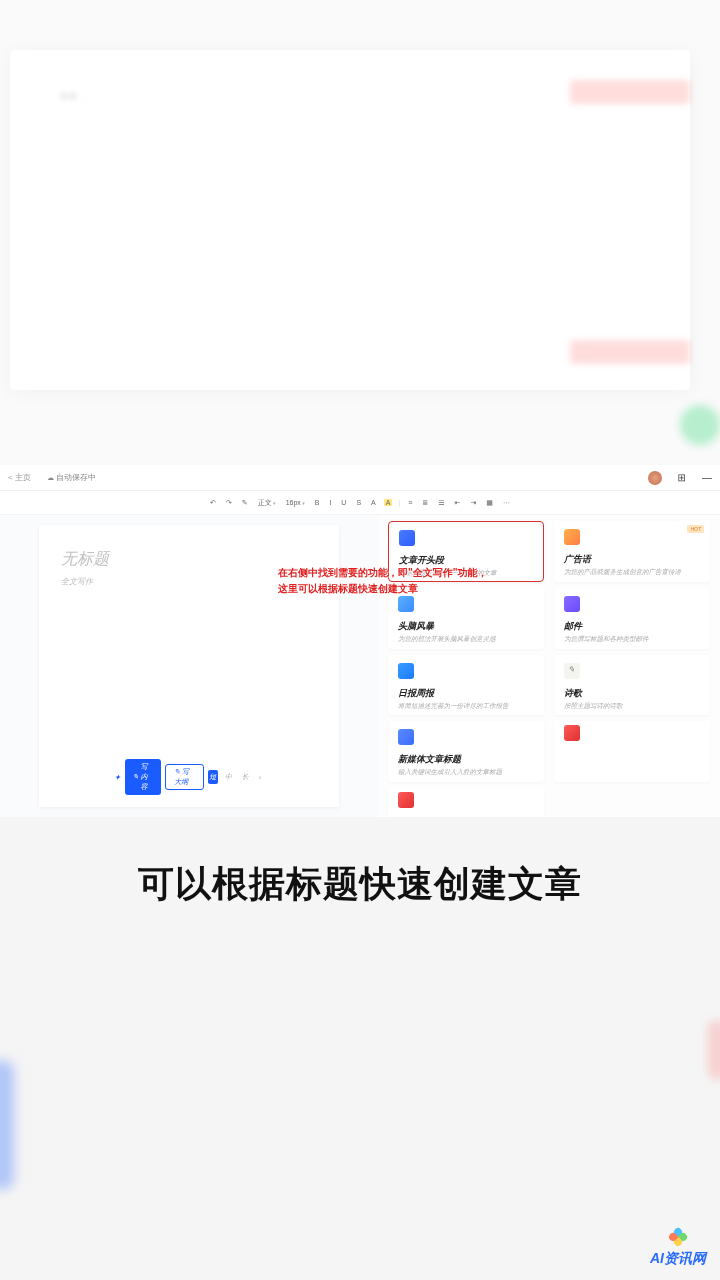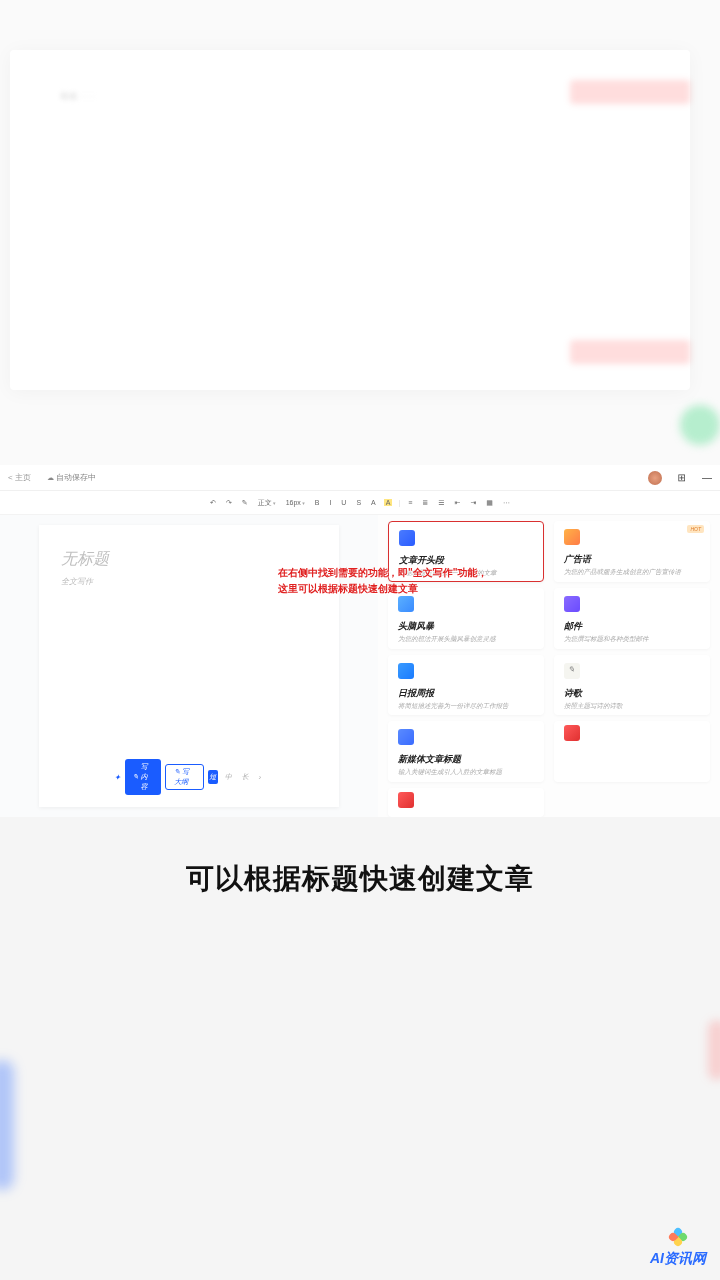--- a/index.html
+++ b/index.html
@@ -56,21 +56,21 @@
 .card .ic-media { background: linear-gradient(135deg,#5a8bff,#3a6bff); }
 .card .ic-open { background: linear-gradient(135deg,#4a8bff,#2a6bff); }
 .card .ic-red { background: linear-gradient(135deg,#ff5a5a,#e03030); }
 .card .ctitle { font-size: 9px; font-weight: 600; color: #222; }
 .card .cdesc { font-size: 6.5px; color: #aaa; margin-top: 2px; line-height: 1.3; }
 .badge { position: absolute; top: 4px; right: 6px; font-size: 5px; background: #ffe5c0; color: #e08030; padding: 1px 3px; border-radius: 2px; }
 .card.small { min-height: 24px; padding: 4px 10px; }
 
 .annotation { position: absolute; top: 565px; left: 278px; font-size: 10px; font-weight: 700; color: #e02020; text-shadow: 0.5px 0.5px 0 #fff, -0.5px -0.5px 0 #fff; line-height: 1.6; z-index: 20; text-align: left; }
 
-.caption { position: absolute; top: 860px; left: 0; right: 0; text-align: center; font-size: 28px; font-weight: 900; color: #111; letter-spacing: 1px; }
+.caption { position: absolute; top: 860px; left: 0; right: 0; text-align: center; font-size: 36px; font-weight: 900; color: #111; letter-spacing: 1px; }
 
 .watermark { position: absolute; bottom: 12px; right: 14px; display: flex; align-items: center; gap: 4px; font-size: 14px; font-weight: 700; color: #2a6bff; font-style: italic; flex-direction: column; }
 .watermark .logo { width: 18px; height: 18px; position: relative; }
 .petal { position: absolute; width: 8px; height: 8px; border-radius: 50% 50% 50% 0; }
 .p1 { background: #4dbfff; top: 0; left: 5px; transform: rotate(-45deg); }
 .p2 { background: #6dd96d; top: 5px; right: 0; transform: rotate(45deg); }
 .p3 { background: #ffd24d; bottom: 0; left: 5px; transform: rotate(135deg); }
 .p4 { background: #ff7b5a; top: 5px; left: 0; transform: rotate(225deg); }
 
 .blob-left { position: absolute; left: -10px; bottom: 90px; width: 24px; height: 130px; background: rgba(50,110,255,0.35); filter: blur(6px); border-radius: 12px; }

